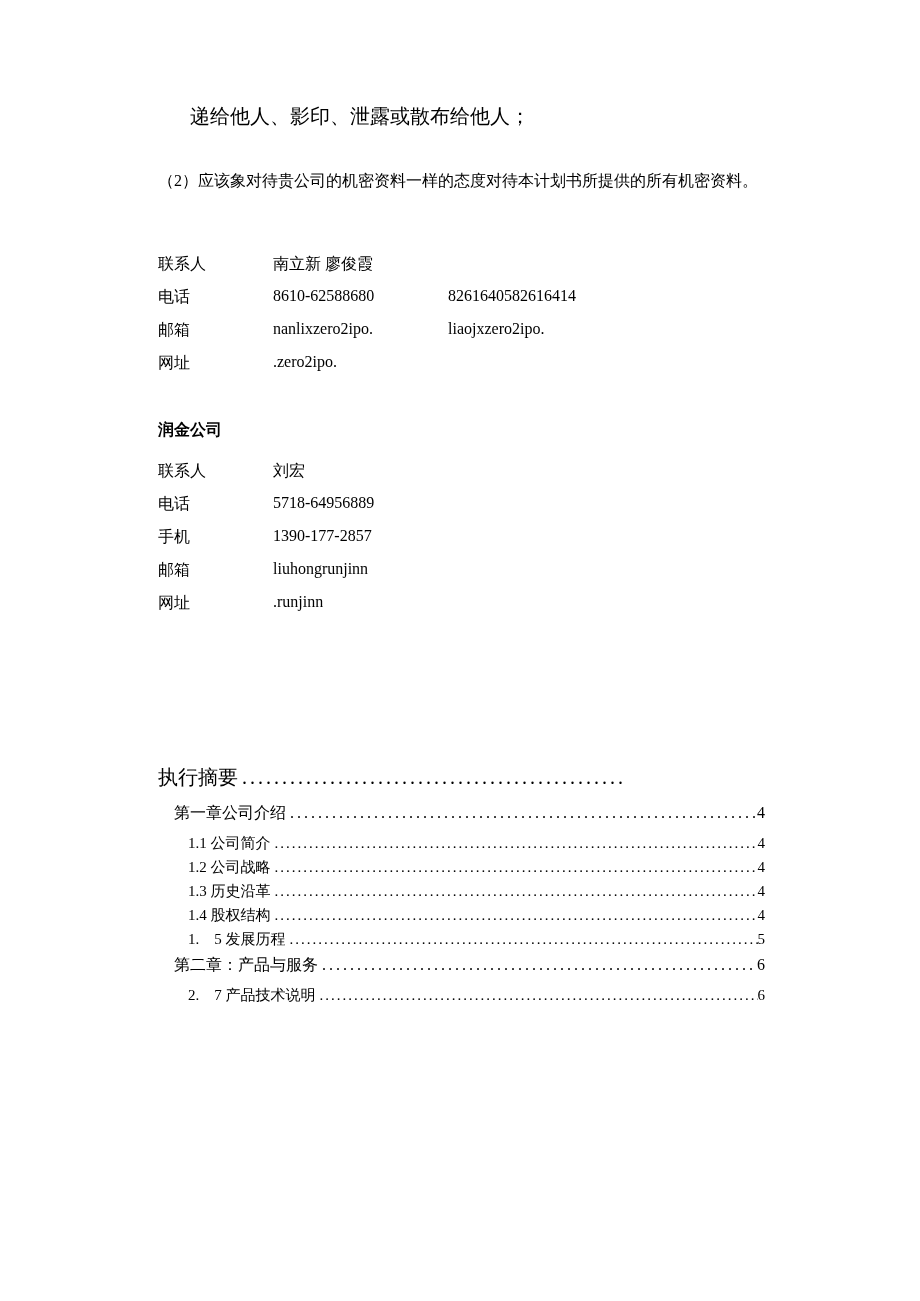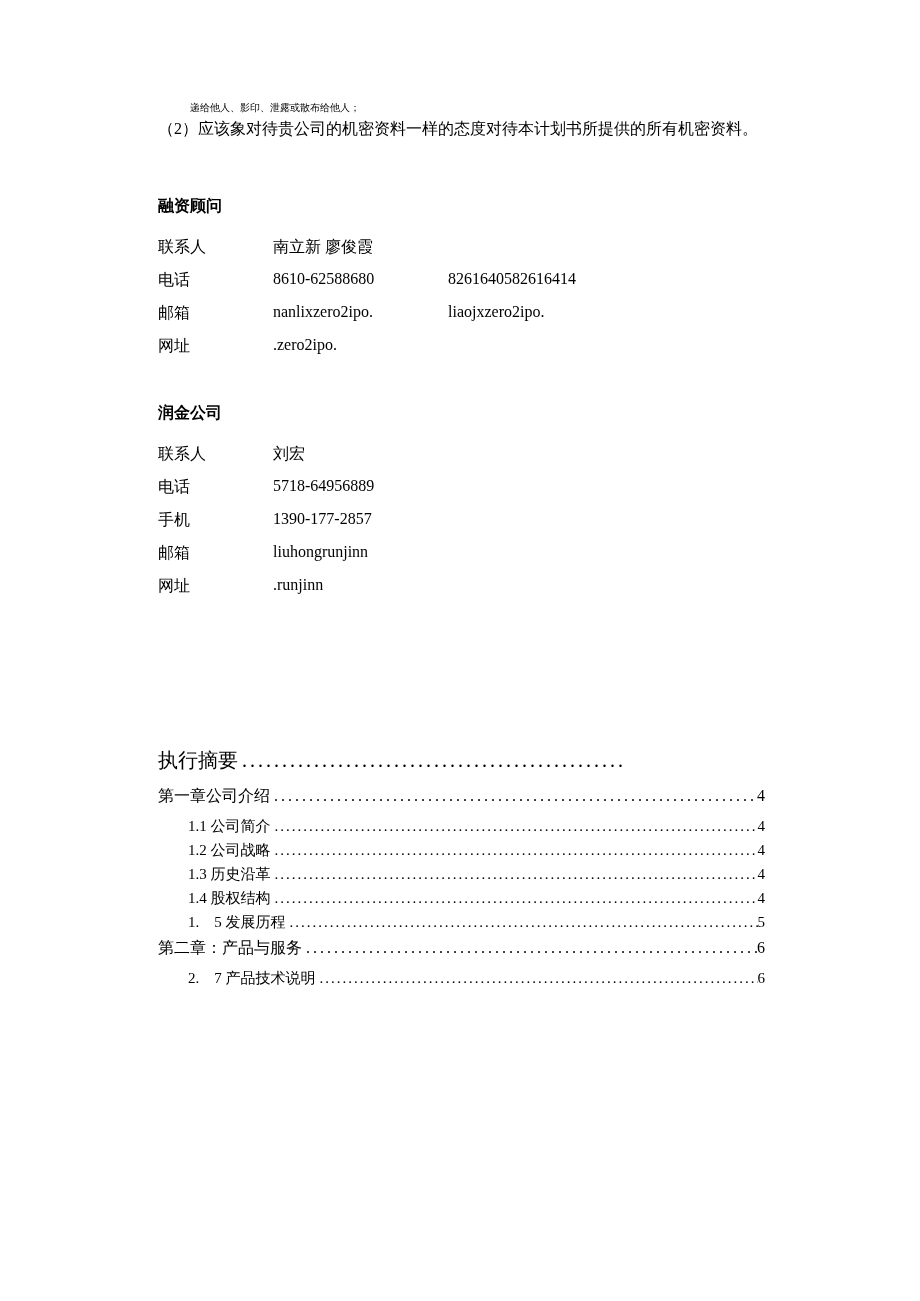--- a/index.html
+++ b/index.html
@@ -10,23 +10,24 @@
     font-family: "SimSun", "宋体", serif;
     color: #000;
   }
   .page {
     width: 920px;
     height: 1301px;
     padding: 100px 155px 0 158px;
     position: relative;
   }
   .indent-line {
-    font-size: 10px;
+    font-size: 20px;
     line-height: 1.6;
     padding-left: 32px;
+    margin-bottom: 36px;
   }
   .para-2 {
     font-size: 16px;
     line-height: 1.6;
     margin-bottom: 54px;
   }
   .section-title {
     font-size: 16px;
     font-weight: bold;
     margin-bottom: 14px;
@@ -65,34 +66,33 @@
     overflow: hidden;
     letter-spacing: 3px;
     color: #000;
     padding: 0 4px;
   }
   .toc-row .page-no { flex: 0 0 auto; }
   .toc-sub { padding-left: 30px; font-size: 15px; margin-bottom: 5px; }
   .toc-sub .leader { letter-spacing: 2px; }
   .toc-sub .toc-text { font-size: 15px; }
   .toc-sub .page-no  { font-size: 15px; }
-  .toc-mid { margin-top: 8px; margin-bottom: 10px; }
+  .toc-mid { margin-top: 8px; margin-bottom: 10px; margin-left: 16px; }
   .toc-group-gap { margin-top: 6px; }
 </style>
 </head>
 <body>
 
 <div class="page">
 
   <p class="indent-line">递给他人、影印、泄露或散布给他人；</p>
 
   <p class="para-2">（2）应该象对待贵公司的机密资料一样的态度对待本计划书所提供的所有机密资料。</p>
 
   <div>
-    <p class="section-title">融资顾问</p>
     <table class="contact-table">
       <tbody>
           <tr>
         <td class="col-label">联系人</td>
         <td class="col-val1">南立新 廖俊霞</td>
         <td class="col-val2"></td>
       </tr>
       <tr>
         <td class="col-label">电话</td>
         <td class="col-val1">8610-62588680</td>

